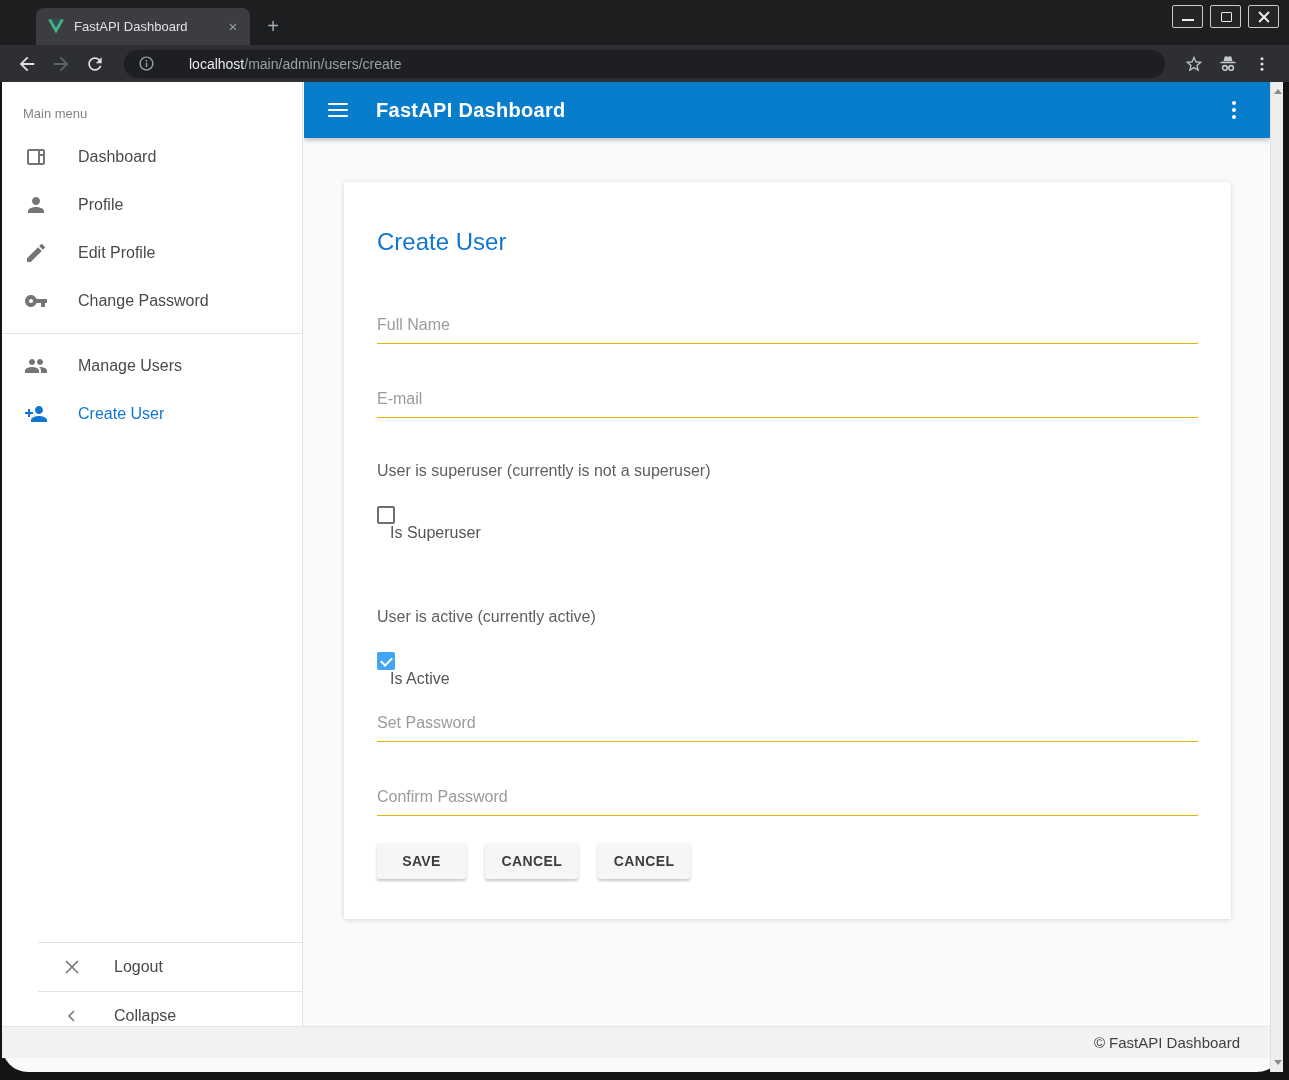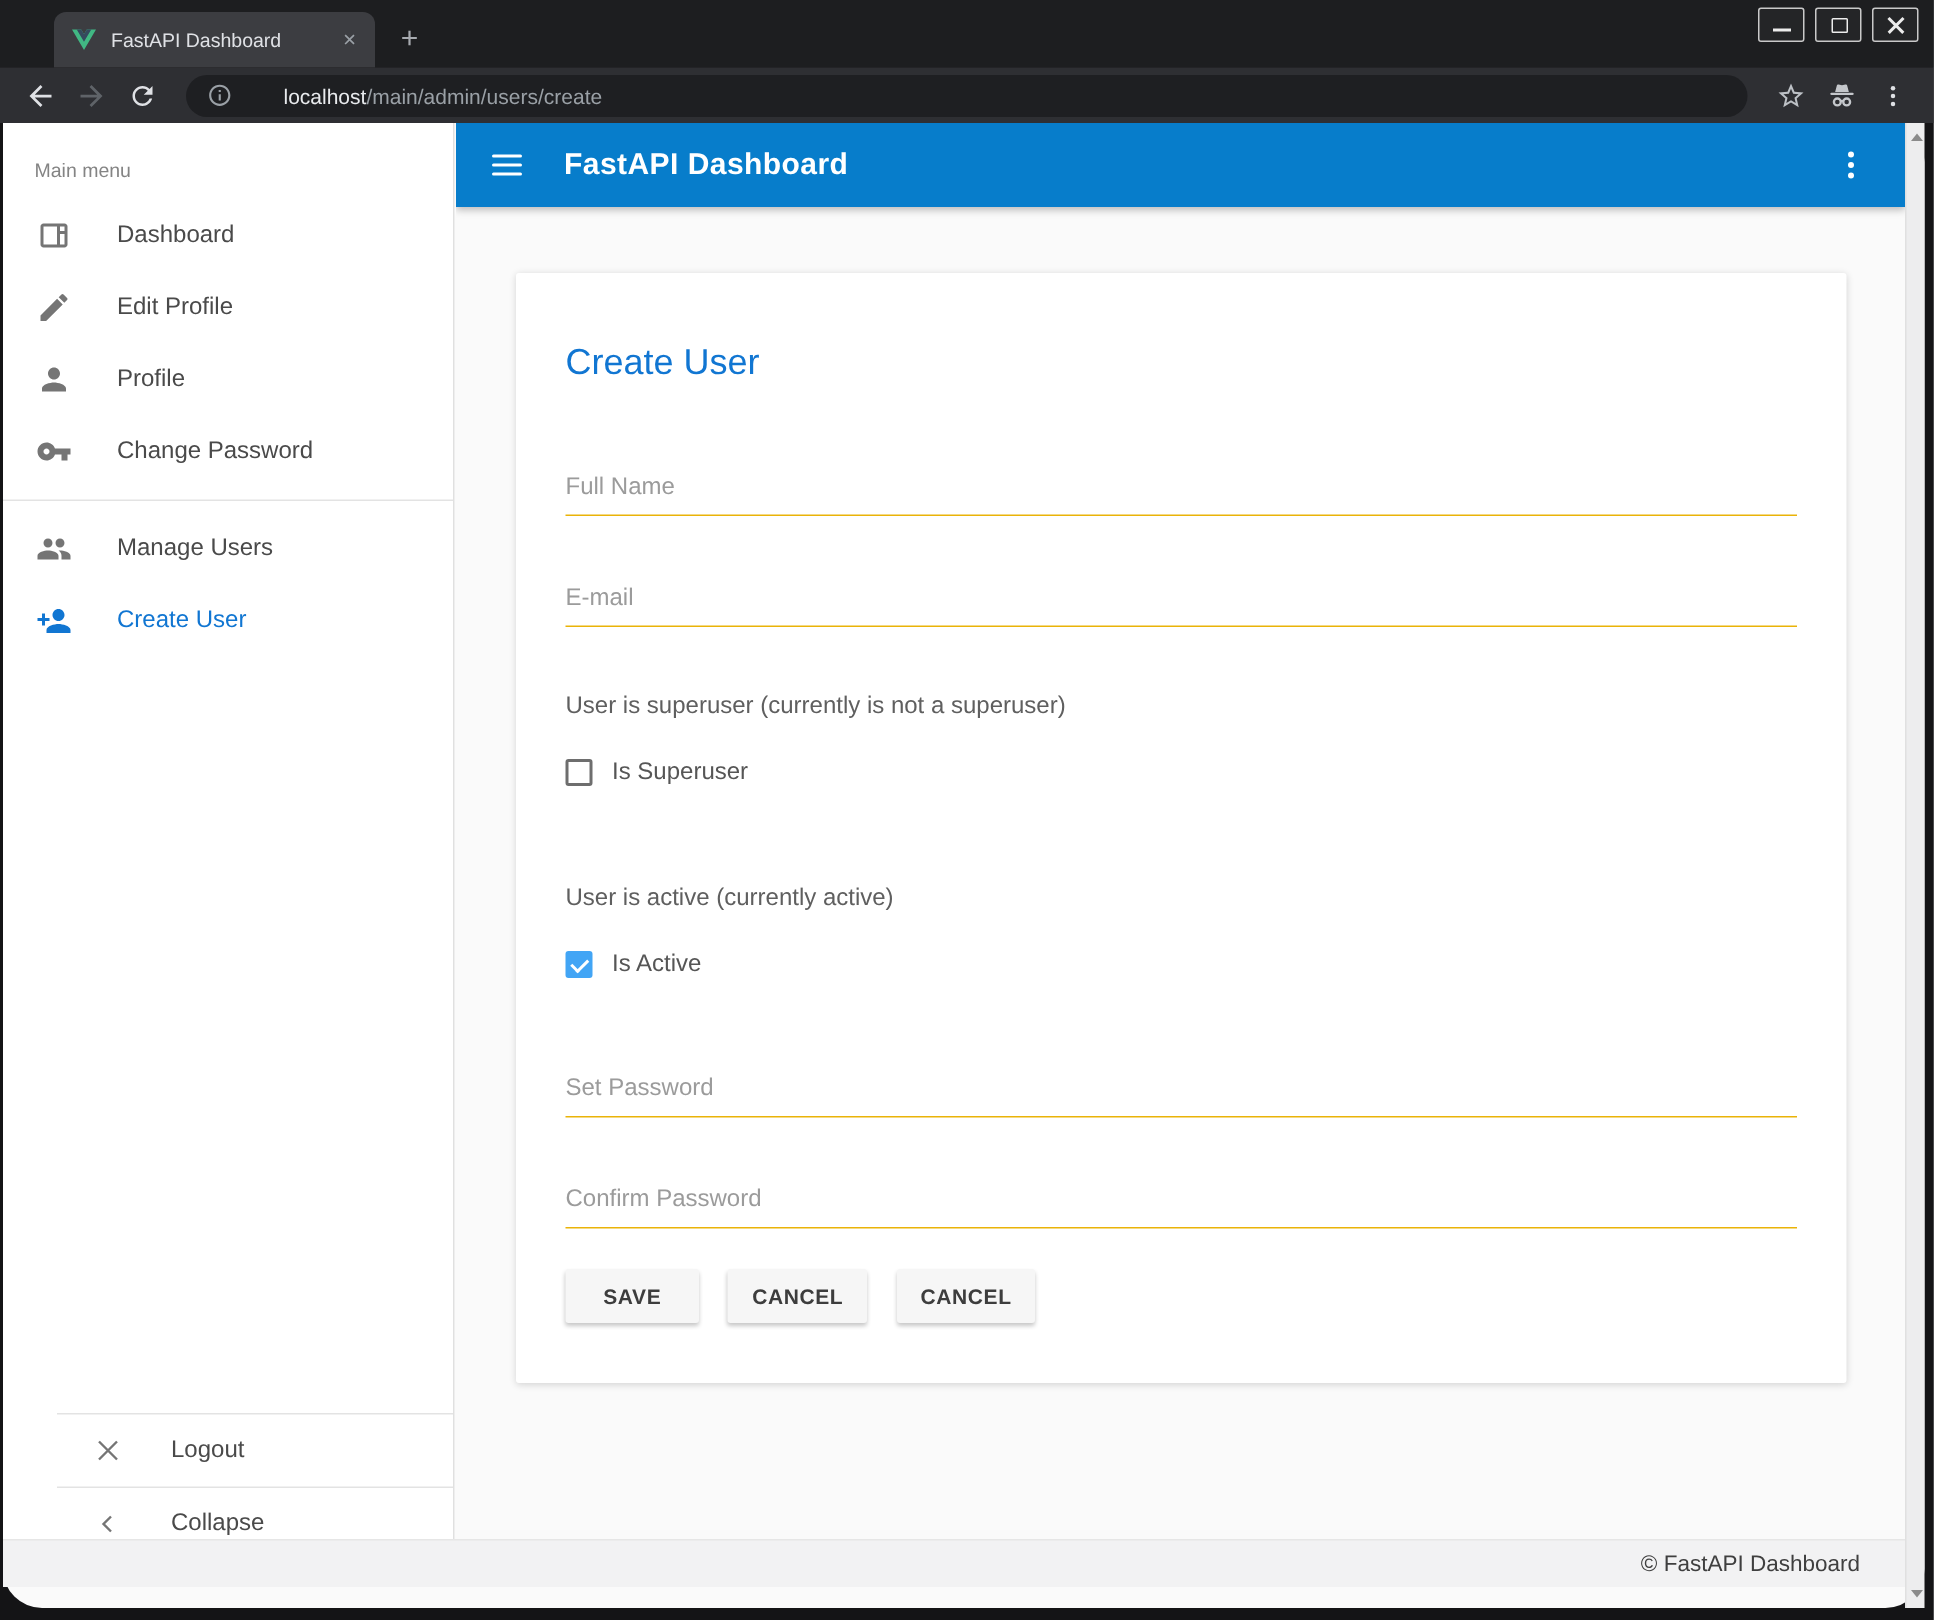--- a/index.html
+++ b/index.html
@@ -72,28 +72,28 @@
   .card { width:887px; margin:44px 0 0 40px; background:#ffffff; border-radius:2px;
     box-shadow:0 1px 5px rgba(0,0,0,.15); padding:24px 33px 40px 33px; }
   .card-title { color:#1176d2; font-size:24px; font-weight:normal; margin-top:22px; }
   .fld { margin-top:58px; }
   .fld input { width:100%; border:none; outline:none; background:transparent;
     font-size:16px; color:#212121; padding:2px 0 9px 0;
     border-bottom:1px solid #eab308; font-family:"Liberation Sans", sans-serif; }
   .fld input::placeholder { color:#9b9b9b; opacity:1; }
   .fld + .fld { margin-top:44px; }
   .note { margin-top:44px; font-size:16px; color:#5f5f5f; }
-  .chk-row { margin-top:26px; display:flex; align-items:flex-end; cursor:pointer; }
+  .chk-row { margin-top:26px; display:flex; align-items:flex-start; cursor:pointer;flex-direction:column; }
   .chk { width:18px; height:18px; border-radius:2px; flex:0 0 auto; position:relative; }
   .chk.unchecked { border:2px solid #6e6e6e; background:#fff; }
   .chk.checked { background:#42a5f5; }
   .chk.checked::after { content:""; position:absolute; left:6px; top:2.5px; width:5px;
     height:9px; border:solid #ffffff; border-width:0 2px 2px 0; transform:rotate(45deg); }
   .chk-lbl { margin-left:13px; font-size:16px; color:#565656; }
-  .fld.pw { margin-top:63px;text-decoration:underline; }
+  .fld.pw { margin-top:24px;text-decoration:underline; }
   .fld.pw2 { margin-top:44px; }
   .btn-row { margin-top:27px; }
   .btn { display:inline-block; min-width:89px; height:36px; padding:0 16px; margin-right:15px;
     background:#f6f6f6; border:none; border-radius:2px; box-shadow:0 2px 3px rgba(0,0,0,.22);
     font-family:"Liberation Sans", sans-serif; font-size:14px; font-weight:bold;
     color:#3d3d3d; letter-spacing:.4px; cursor:pointer; }
 
   
   .pagefooter { position:absolute; left:0; right:13px; bottom:14px; height:32px;
     background:#f2f2f3; border-top:1px solid #e6e6e6; display:flex; align-items:center;
@@ -191,32 +191,32 @@
       <span class="ic">
         <svg width="24" height="24" viewBox="0 0 24 24" fill="#757575">
             <path d="M19 4H5c-1.1 0-2 .9-2 2v12c0 1.1.9 2 2 2h14c1.1 0 2-.9 2-2V6c0-1.1-.9-2-2-2zm-5 14H5V6h9v12zm5 0h-3v-7h3v7zm0-9h-3V6h3v3z"></path>
           </svg>
       </span>
       <span class="lbl">Dashboard</span>
     </div>
     <div class="side-item">
       <span class="ic">
         <svg width="24" height="24" viewBox="0 0 24 24" fill="#757575">
+            <path d="M12 12c2.21 0 4-1.79 4-4s-1.79-4-4-4-4 1.79-4 4 1.79 4 4 4zm0 2c-2.67 0-8 1.34-8 4v2h16v-2c0-2.66-5.33-4-8-4z"></path>
+          </svg>
+      </span>
+      <span class="lbl">Profile</span>
+    </div>
+    <div class="side-item">
+      <span class="ic">
+        <svg width="24" height="24" viewBox="0 0 24 24" fill="#757575">
             <path d="M3 17.25V21h3.75L17.81 9.94l-3.75-3.75L3 17.25zM20.71 7.04c.39-.39.39-1.02 0-1.41l-2.34-2.34a.9959.9959 0 0 0-1.41 0l-1.83 1.83 3.75 3.75 1.83-1.83z"></path>
           </svg>
       </span>
       <span class="lbl">Edit Profile</span>
-    </div>
-    <div class="side-item">
-      <span class="ic">
-        <svg width="24" height="24" viewBox="0 0 24 24" fill="#757575">
-            <path d="M12 12c2.21 0 4-1.79 4-4s-1.79-4-4-4-4 1.79-4 4 1.79 4 4 4zm0 2c-2.67 0-8 1.34-8 4v2h16v-2c0-2.66-5.33-4-8-4z"></path>
-          </svg>
-      </span>
-      <span class="lbl">Profile</span>
     </div>
     <div class="side-item">
       <span class="ic">
         <svg width="24" height="24" viewBox="0 0 24 24" fill="#757575">
             <path d="M12.65 10C11.83 7.67 9.61 6 7 6c-3.31 0-6 2.69-6 6s2.69 6 6 6c2.61 0 4.83-1.67 5.65-4H17v4h4v-4h2v-4H12.65zM7 14c-1.1 0-2-.9-2-2s.9-2 2-2 2 .9 2 2-.9 2-2 2z"></path>
           </svg>
       </span>
       <span class="lbl">Change Password</span>
     </div>
 

